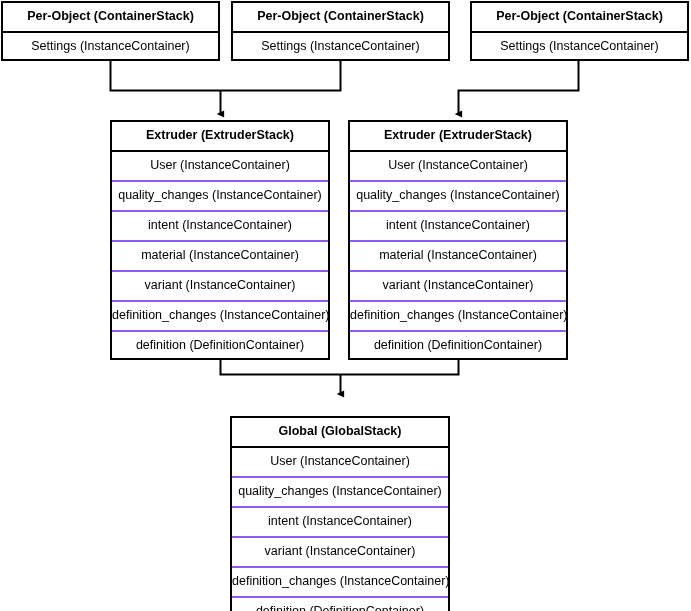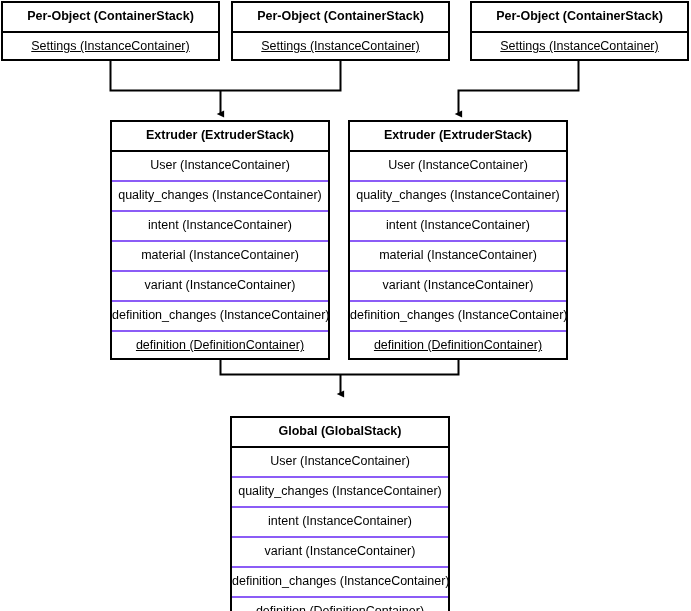--- a/index.html
+++ b/index.html
@@ -45,21 +45,20 @@
   }
   .row.header {
     font-weight: bold;
     border-bottom: 2px solid #000000;
   }
   .row.item {
     border-bottom: 2px solid #8b5cf6;
   }
   .row.item.last {
     border-bottom: none;
-    text-decoration: underline;
   }
 </style>
 </head>
 <body>
 
 <div id="canvas">
 
   <svg id="edges" viewBox="0 0 691 611" width="691" height="611" xmlns="http://www.w3.org/2000/svg">
     <defs>
       <marker id="arrowhead" markerWidth="9" markerHeight="9" refX="4" refY="4.2" orient="auto" markerUnits="userSpaceOnUse">

